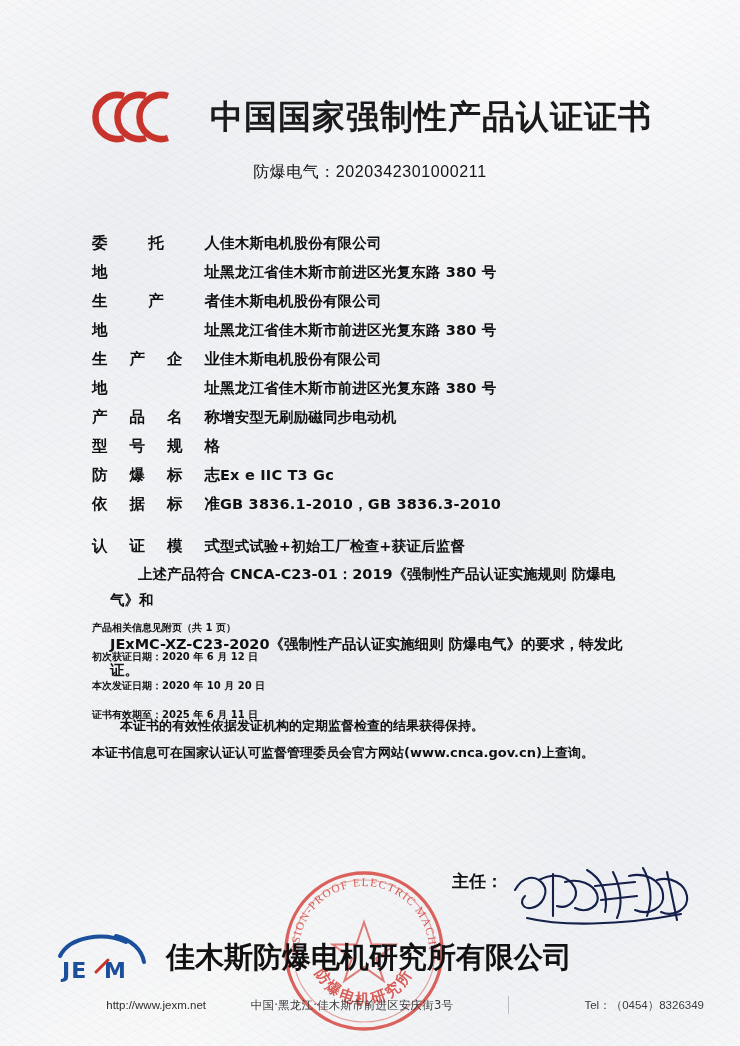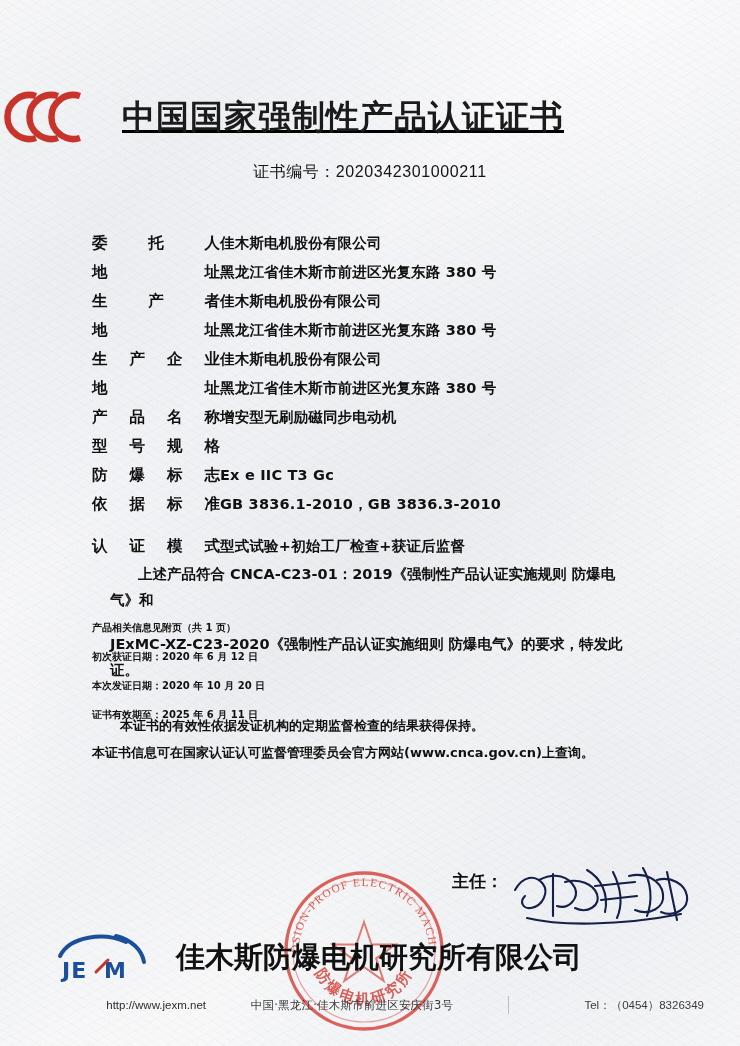--- a/index.html
+++ b/index.html
@@ -37,23 +37,22 @@
     z-index: 3;
   }
 
   
   .header {
     position: absolute;
     left: 0; right: 0;
     top: 86px;
     display: flex;
     align-items: center;
-    justify-content: flex-start;
+    justify-content: center;
     gap: 26px;
-    text-decoration: underline;
   }
   .ccc-logo {
     width: 96px;
     height: 62px;
     position: relative;
     flex: 0 0 auto;
   }
   .ccc-logo svg { display: block; }
   .doc-title {
     font-family: "DejaVu Sans", sans-serif;
@@ -189,21 +188,21 @@
     opacity: 0.82;
   }
 
   
   .company {
     position: absolute;
     left: 56px;
     top: 930px;
     display: flex;
     align-items: center;
-    gap: 28px;
+    gap: 18px;
   }
   .jem-logo {
     width: 92px;
     height: 56px;
     position: relative;
   }
   .company-name {
     font-family: "DejaVu Sans", sans-serif;
     font-size: 29px;
     font-weight: bold;
@@ -262,21 +261,21 @@
             <path d="M36 10 A22 22 0 1 0 36 52"></path>
             <path d="M58 10 A22 22 0 1 0 58 52"></path>
             <path d="M80 10 A22 22 0 1 0 80 52"></path>
           </g>
         </svg>
       </div>
       <div class="doc-title">中国国家强制性产品认证证书</div>
     </div>
 
     <div class="cert-no">
-      <span>证书编号：</span><span class="num">2020342301000211</span>
+      <span>防爆电气：</span><span class="num">2020342301000211</span>
     </div>
 
     <div class="fields">
 
       <div class="row">
         <div class="label spread">
           <span>委</span>
           <span>托</span>
           <span>人</span>
         </div>

